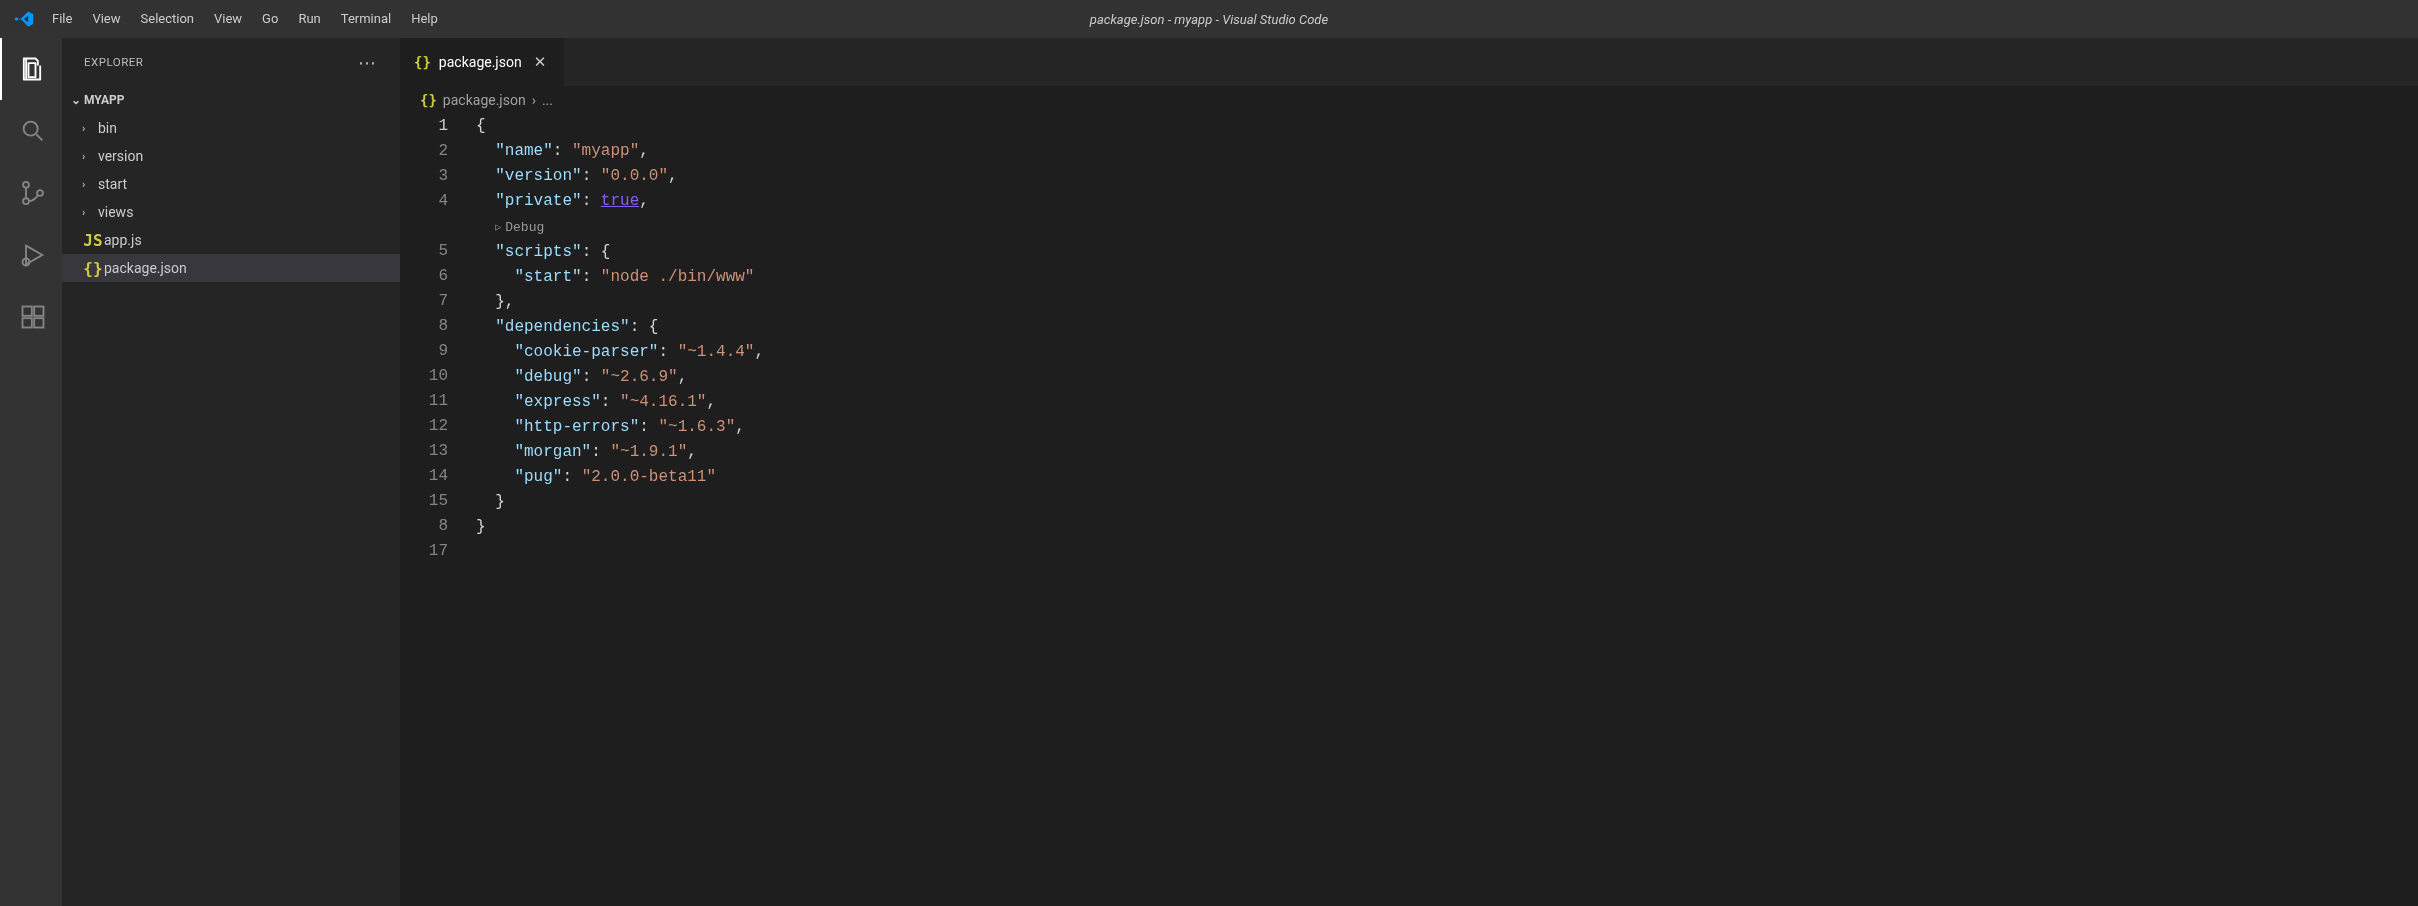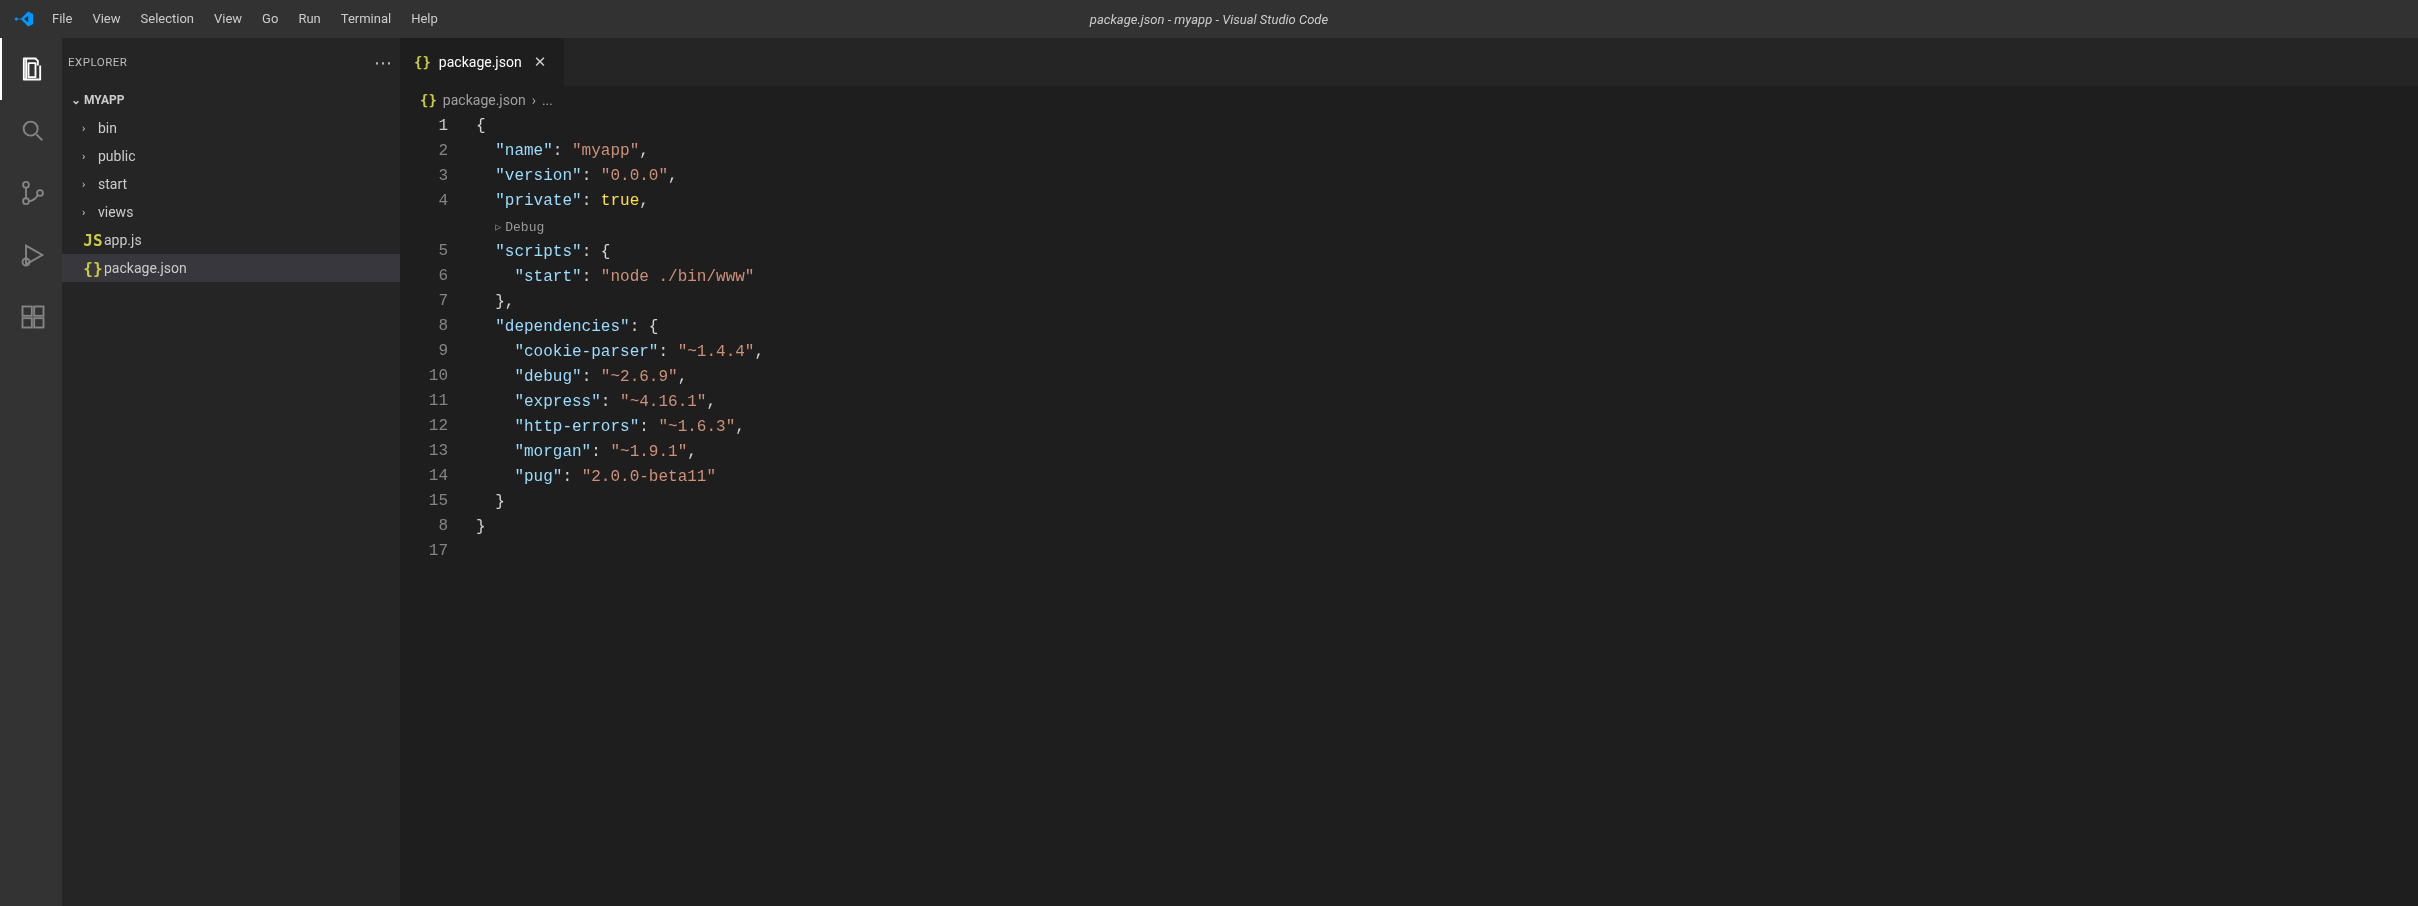--- a/index.html
+++ b/index.html
@@ -10,21 +10,21 @@
 .menu { display:flex; }
 .menu-item { padding:0 10px; font-size:13px; line-height:38px; color:#cccccc; cursor:pointer; }
 .title-text { position:absolute; left:50%; transform:translateX(-50%); font-size:13px; color:#cccccc;font-style:italic; }
 .main { display:flex; height:868px; }
 .activity-bar { width:62px; background:#333333; display:flex; flex-direction:column; border-left:2px solid transparent; }
 .activity-item { width:62px; height:62px; display:flex; justify-content:center; align-items:center; cursor:pointer; position:relative; }
 .activity-item.active { border-left:2px solid #ffffff; margin-left:-2px; }
 .activity-item svg { width:28px; height:28px; stroke:#858585; fill:none; stroke-width:1.6; }
 .activity-item.active svg { stroke:#ffffff; }
 .sidebar { width:338px; background:#252526; display:flex; flex-direction:column; }
-.sidebar-header { height:48px; display:flex; align-items:center; padding:0 6px; font-size:11.5px; letter-spacing:0.5px; color:#bbbbbb; }
+.sidebar-header { height:48px; display:flex; align-items:center; padding:0 22px; font-size:11.5px; letter-spacing:0.5px; color:#bbbbbb; }
 .sidebar-header-title { flex:1; }
 .more-dots { font-size:18px; letter-spacing:2px; color:#bbbbbb; cursor:pointer; }
 .project-header { height:28px; display:flex; align-items:center; padding:0 6px; font-size:12px; font-weight:700; color:#cccccc; cursor:pointer; }
 .project-header .chev { width:16px; text-align:center; font-size:12px; }
 .tree-item { height:28px; display:flex; align-items:center; padding-left:20px; font-size:14px; color:#cccccc; cursor:pointer; }
 .tree-item.selected { background:#37373d; }
 .tree-item .chev { width:16px; font-size:11px; color:#cccccc; }
 .tree-item .file-icon { width:22px; display:flex; justify-content:center; font-size:16px; font-weight:700; }
 .js-icon { color:#cbcb41; font-family:monospace; }
 .braces-icon { color:#cbcb41; font-family:monospace; font-weight:700; }
@@ -38,21 +38,21 @@
 .breadcrumb-sep { color:#a0a0a0; font-size:14px; }
 .code-area { flex:1; display:flex; font-family:Consolas,"Courier New",monospace; font-size:16px; line-height:25px; }
 .gutter { width:66px; text-align:right; padding-right:18px; color:#858585; user-select:none; }
 .gutter .active-line { color:#cccccc; }
 .code-lines { flex:1; padding-left:10px; position:relative; }
 .code-line { white-space:pre; position:relative; }
 .line-highlight { background:#2a2d2e; position:absolute; left:0; right:0; height:25px; top:0; z-index:-1; }
 .tok-brace { color:#d4d4d4; }
 .tok-str { color:#ce9178; }
 .tok-key { color:#9cdcfe; }
-.tok-bool { color:#fde047; }
+.tok-bool { color:#8b5cf6;text-decoration:underline; }
 .tok-punct { color:#d4d4d4; }
 .code-lens { color:#999999; font-size:13px; display:inline-flex; align-items:center; gap:4px; height:25px; padding-left:0; }
 .code-lens-tri { font-size:10px; }
 </style>
 </head>
 <body>
 
 <div class="title-bar">
   <div class="win-icon">
     <svg viewBox="0 0 24 24">
@@ -118,21 +118,21 @@
       <span class="chev">⌄</span>
       <span>MYAPP</span>
     </div>
     <div id="tree">
         <div class="tree-item">
           <span class="chev">›</span>
           <span>bin</span>
         </div>
         <div class="tree-item">
           <span class="chev">›</span>
-          <span>public</span>
+          <span>version</span>
         </div>
         <div class="tree-item">
           <span class="chev">›</span>
           <span>start</span>
         </div>
         <div class="tree-item">
           <span class="chev">›</span>
           <span>views</span>
         </div>
         <div class="tree-item">

